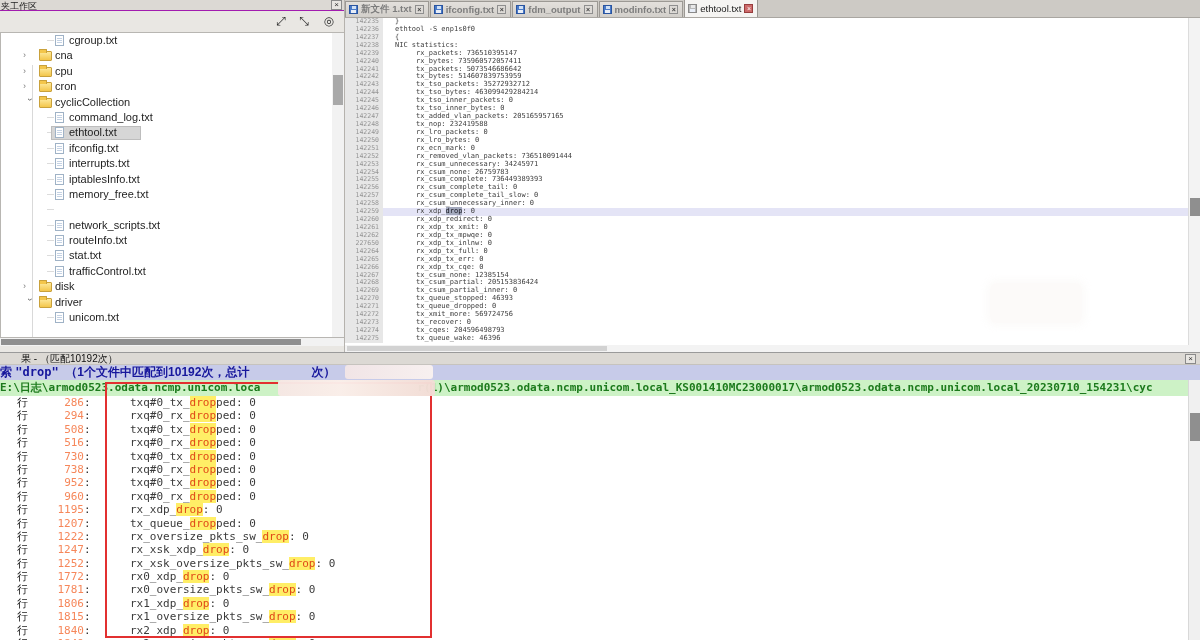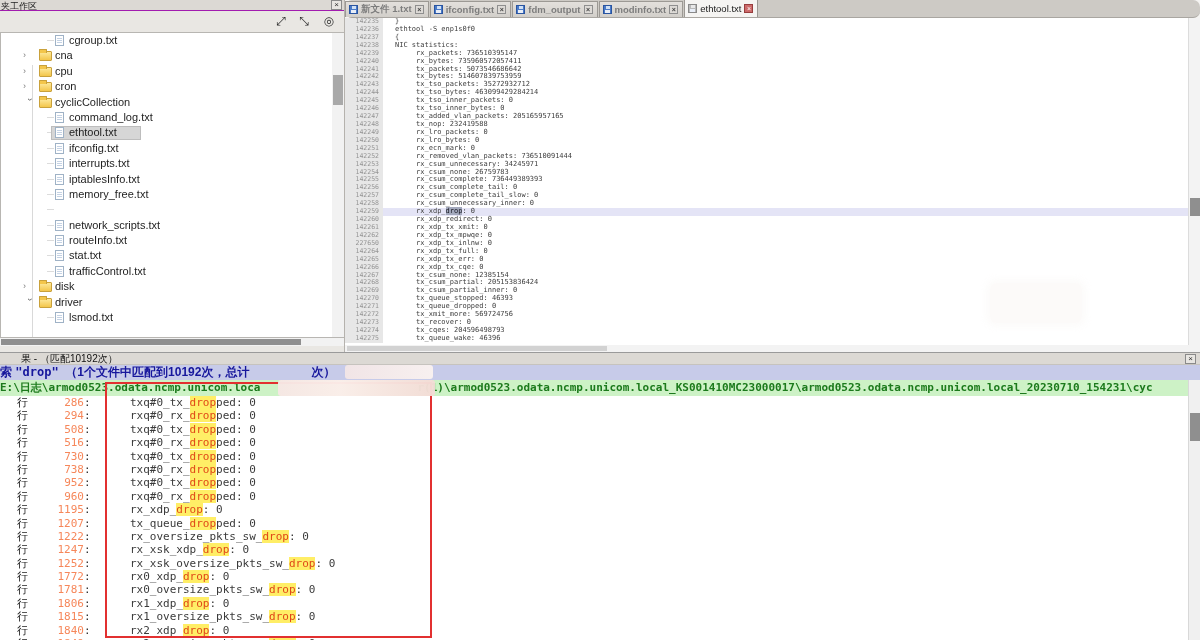--- a/index.html
+++ b/index.html
@@ -41,21 +41,21 @@
               border:1px solid #bdbdbd; }
   .l2::before { content:""; position:absolute; left:46px; top:7px; width:7px; height:1px; background:#dcdcdc; }
   .ws-vscroll { position:absolute; right:1px; top:33px; width:12px; height:304px; background:#f2f2f2; }
   .ws-vthumb { position:absolute; left:1px; top:42px; width:10px; height:30px; background:#a9a9a9; }
   .ws-hscroll { position:absolute; left:0; top:338px; width:345px; height:8px; background:#f2f2f2; }
   .ws-hthumb { position:absolute; left:1px; top:1px; width:300px; height:6px; background:#8f8f8f; }
 
   
   .ed-panel { position:absolute; left:345px; top:0; width:855px; height:352px; background:#f5f4f2; }
   .tab-bar { position:absolute; left:0; top:0; width:855px; height:18px; background:#cdcac5;
-             border-bottom:1px solid #a9a6a1; display:flex; align-items:flex-end;border-radius:7px; }
+             border-bottom:1px solid #a9a6a1; display:flex; align-items:flex-end; }
   .tab { display:inline-flex; align-items:center; gap:3px; height:16px; padding:0 4px 0 3px;
          margin-right:1px; background:linear-gradient(180deg,#e3e0dc,#d2cfca);
          border:1px solid #9c9994; border-bottom:none; font-size:9.5px; color:#7d7d7d; font-weight:bold; }
   .tab.active { background:#f5f4f2; color:#1a1a1a; height:18px; font-weight:normal; }
   .floppy { width:9px; height:9px; background:#4a7ac8; border:1px solid #2a55a0; position:relative; }
   .floppy::before { content:""; position:absolute; left:2px; top:0; width:4px; height:3px; background:#cfe0f5; }
   .floppy::after { content:""; position:absolute; left:1px; bottom:0; width:5px; height:3px; background:#e8eef8; }
   .tab.active .floppy { background:#b9b9b9; border-color:#8a8a8a; }
   .tab.active .floppy::before { background:#e8e8e8; }
   .tab-close { width:9px; height:9px; border:1px solid #8f8f8f; background:#dddad6; color:#444;
@@ -204,21 +204,21 @@
             <span class="ico-folder"></span>
             <span class="tree-label lab1">disk</span>
           </div>
           <div class="tree-row">
             <span class="chev exp">›</span>
             <span class="ico-folder"></span>
             <span class="tree-label lab1">driver</span>
           </div>
           <div class="tree-row l2">
             <span class="ico-file"></span>
-            <span class="tree-label lab2">lsmod.txt</span>
+            <span class="tree-label lab2">unicom.txt</span>
           </div>
         </div>
     </div>
     <div class="ws-vscroll">
       <div class="ws-vthumb"></div>
     </div>
     <div class="ws-hscroll">
       <div class="ws-hthumb"></div>
     </div>
   </div>

